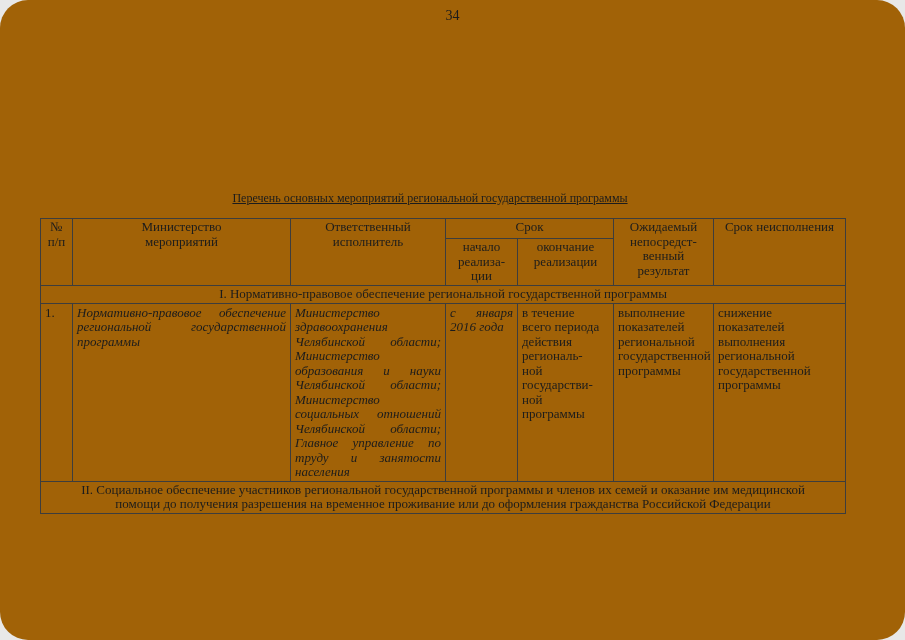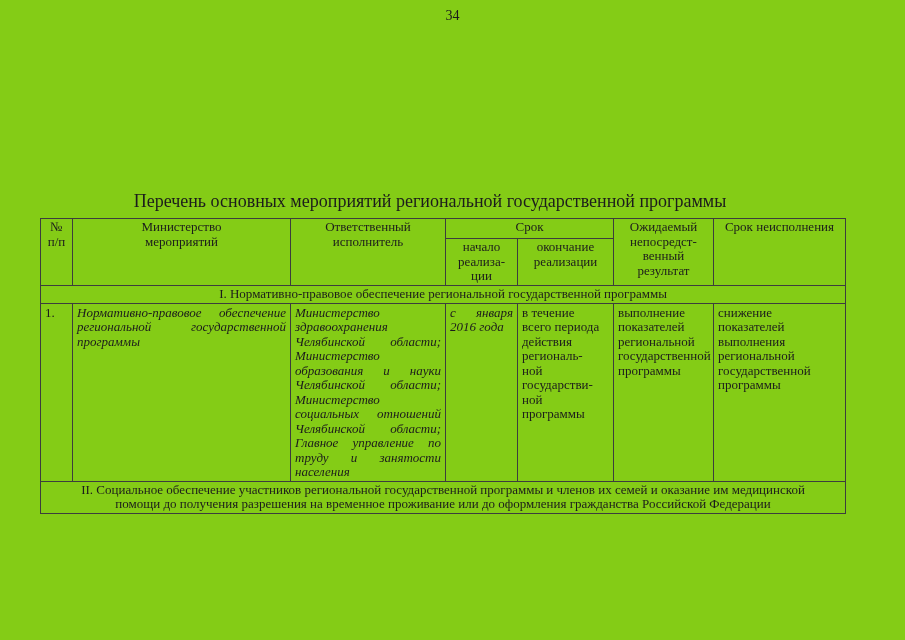--- a/index.html
+++ b/index.html
@@ -1,24 +1,25 @@
 <!DOCTYPE html>
 <html><head>
 <meta charset="utf-8">
 <style>
   * { margin: 0; padding: 0; box-sizing: border-box; }
   html, body { background: #e8e8e8; }
   .page {
     position: relative;
     width: 905px;
     height: 640px;
-    background: #84cc16;
+    background: #a16207;
     font-family: "Liberation Serif", "DejaVu Serif", serif;
     color: #1c1c1c;
     overflow: hidden;
+    border-radius: 28px;
   }
   .page-number {
     position: absolute;
     top: 8px;
     left: 0;
     width: 905px;
     text-align: center;
     font-size: 14px;
   }
   .appendix {
@@ -30,21 +31,22 @@
     font-size: 13.5px;
     line-height: 17px;
     white-space: pre-line;
   }
   .table-title {
     position: absolute;
     top: 191px;
     left: 30px;
     width: 800px;
     text-align: center;
-    font-size: 18px;
+    font-size: 12px;
+    text-decoration: underline;
   }
   table.main-table {
     position: absolute;
     top: 218px;
     left: 40px;
     width: 805px;
     border-collapse: collapse;
     table-layout: fixed;
     font-size: 13px;
     line-height: 14.5px;

